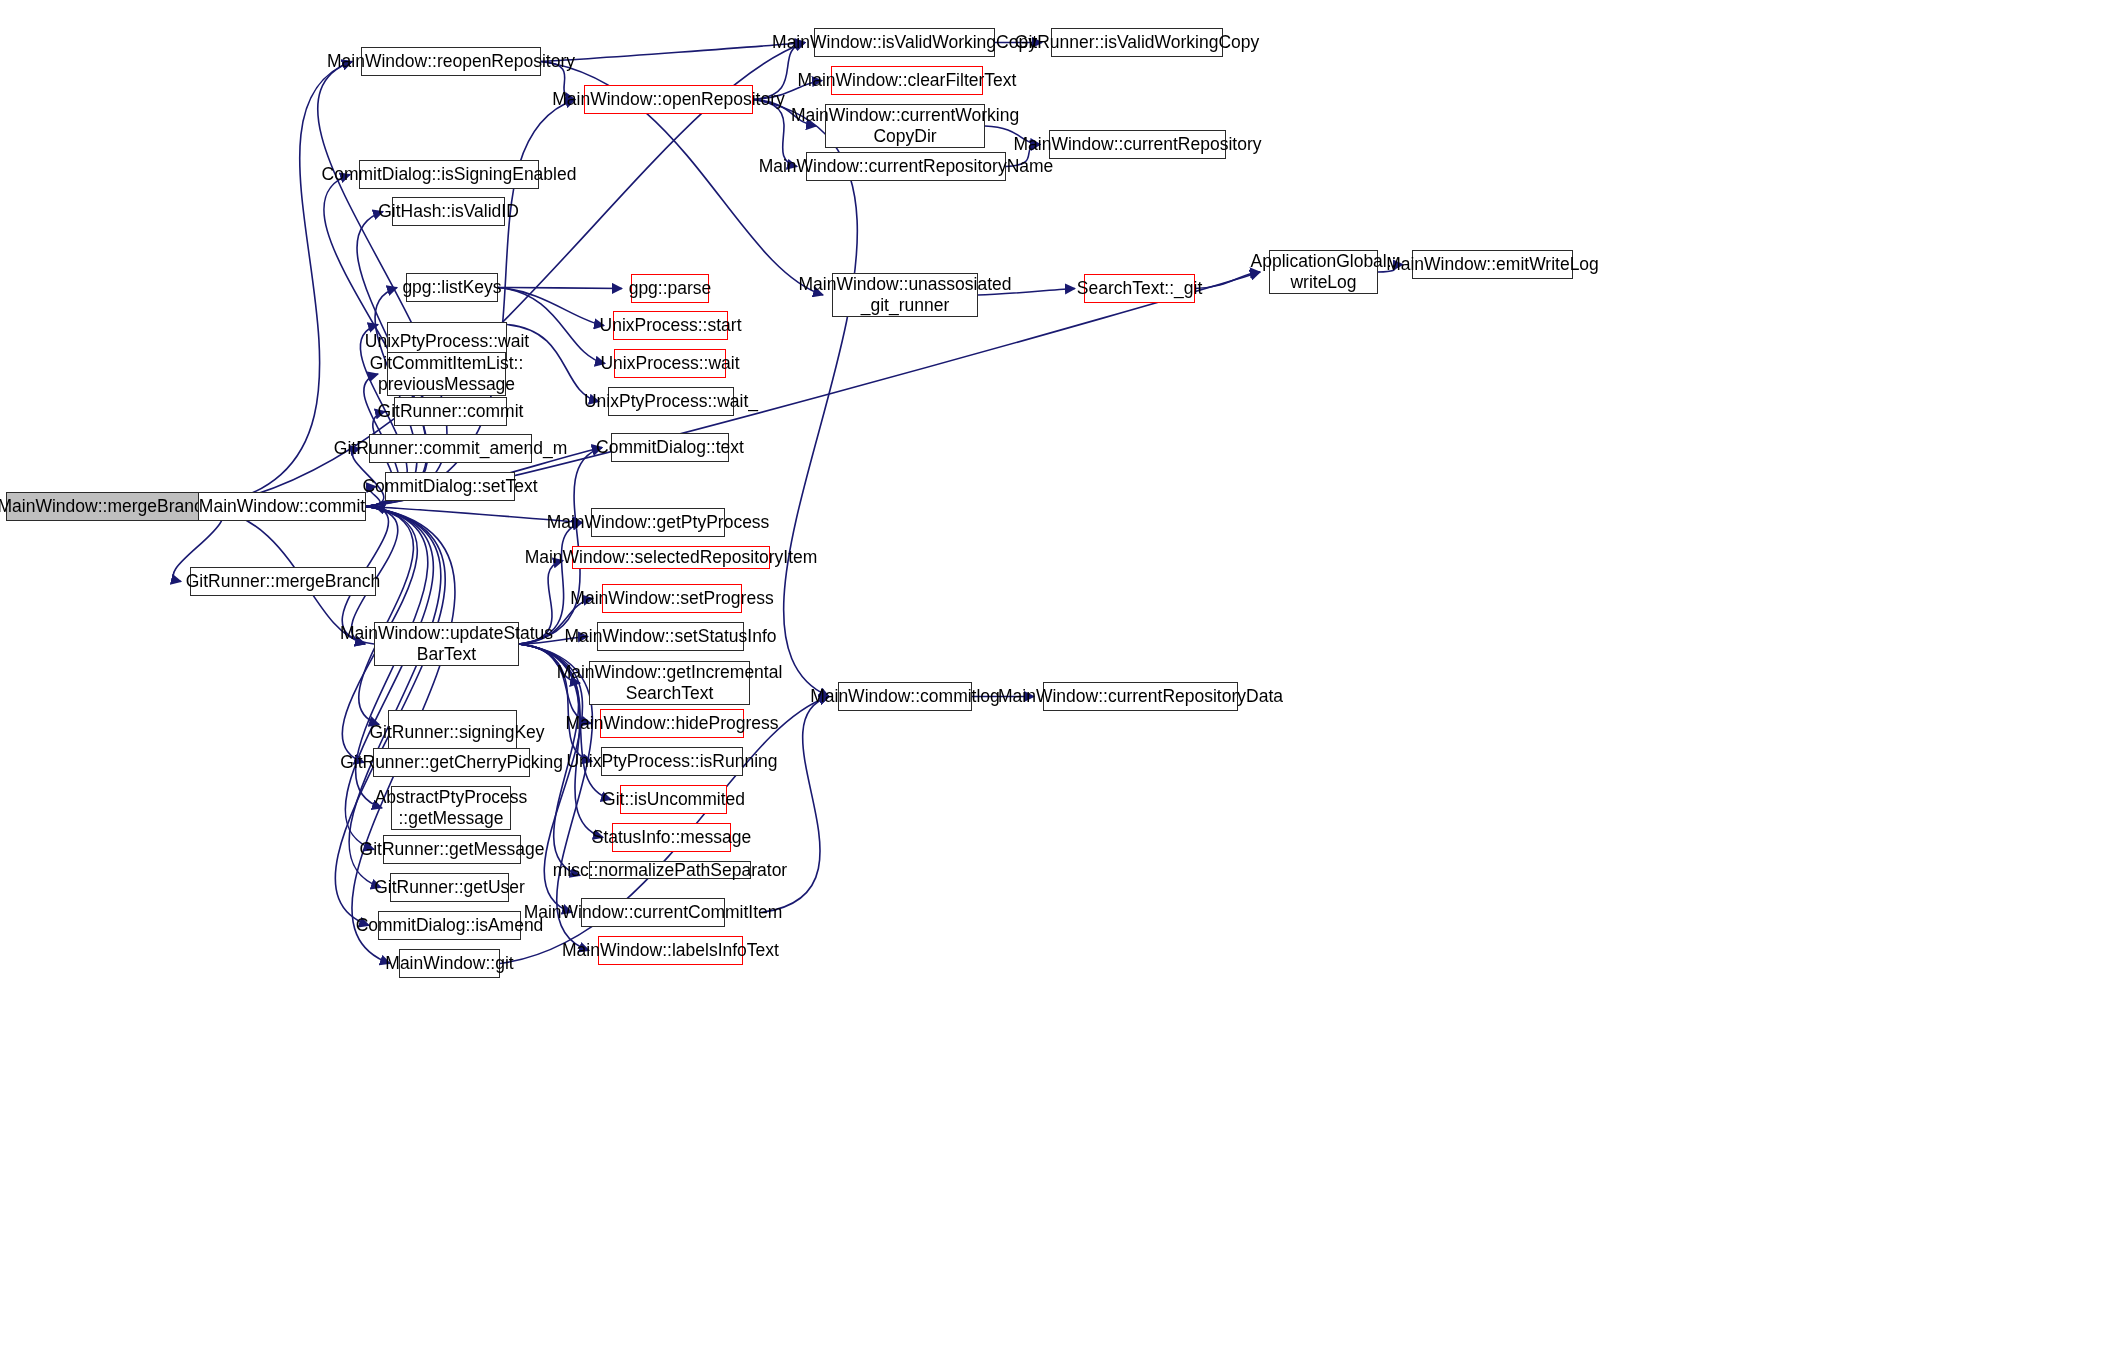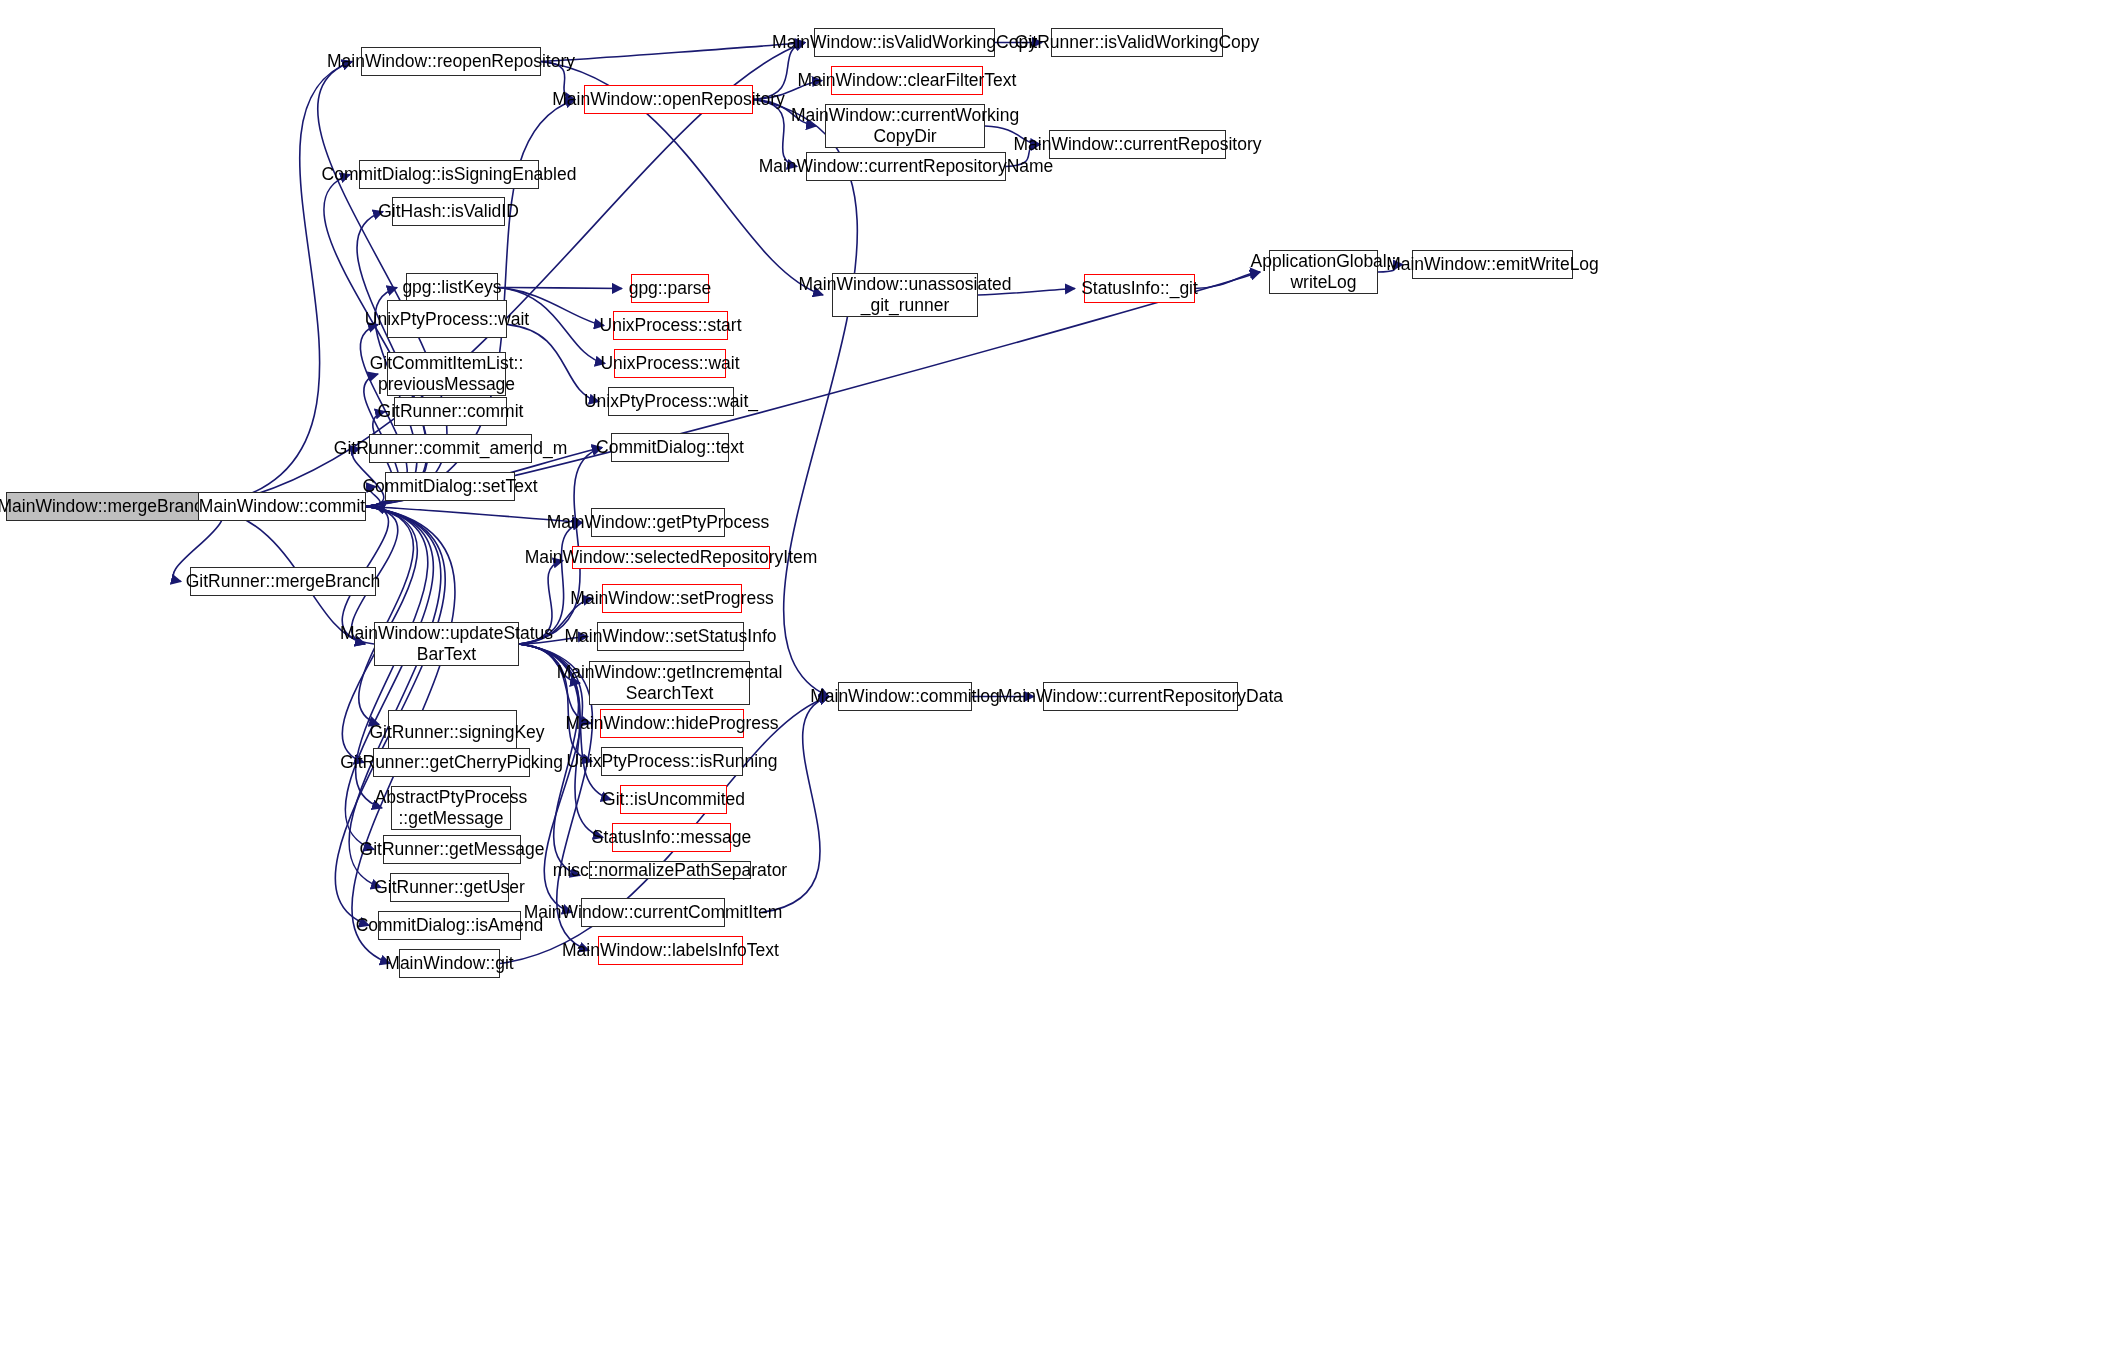--- a/index.html
+++ b/index.html
@@ -113,21 +113,21 @@
       </g>
   </svg>
   <div id="node-layer">
       <div class="node root" style="left: 6px; top: 492px; width: 198px; height: 29px;">MainWindow::mergeBranch</div>
       <div class="node" style="left: 198px; top: 492px; width: 168px; height: 29px;">MainWindow::commit</div>
       <div class="node" style="left: 190px; top: 567px; width: 186px; height: 29px;">GitRunner::mergeBranch</div>
       <div class="node" style="left: 361px; top: 47px; width: 180px; height: 29px;">MainWindow::reopenRepository</div>
       <div class="node" style="left: 359px; top: 160px; width: 180px; height: 29px;">CommitDialog::isSigningEnabled</div>
       <div class="node" style="left: 392px; top: 197px; width: 113px; height: 29px;">GitHash::isValidID</div>
       <div class="node" style="left: 406px; top: 273px; width: 92px; height: 29px;">gpg::listKeys</div>
-      <div class="node" style="left: 387px; top: 300px; width: 120px; height: 38px;">UnixPtyProcess::wait</div>
+      <div class="node" style="left: 387px; top: 322px; width: 120px; height: 38px;">UnixPtyProcess::wait</div>
       <div class="node two-line" style="left: 387px; top: 352px; width: 119px; height: 44px;">GitCommitItemList::
 previousMessage</div>
       <div class="node" style="left: 394px; top: 397px; width: 113px; height: 29px;">GitRunner::commit</div>
       <div class="node" style="left: 369px; top: 434px; width: 163px; height: 29px;">GitRunner::commit_amend_m</div>
       <div class="node" style="left: 385px; top: 472px; width: 130px; height: 29px;">CommitDialog::setText</div>
       <div class="node two-line" style="left: 374px; top: 622px; width: 145px; height: 44px;">MainWindow::updateStatus
 BarText</div>
       <div class="node" style="left: 388px; top: 710px; width: 129px; height: 44px; padding-left: 15px;">GitRunner::signingKey</div>
       <div class="node" style="left: 373px; top: 748px; width: 157px; height: 29px;">GitRunner::getCherryPicking</div>
       <div class="node two-line" style="left: 391px; top: 786px; width: 120px; height: 44px;">AbstractPtyProcess
@@ -158,19 +158,19 @@
       <div class="node" style="left: 814px; top: 28px; width: 181px; height: 29px;">MainWindow::isValidWorkingCopy</div>
       <div class="node red" style="left: 831px; top: 66px; width: 152px; height: 29px;">MainWindow::clearFilterText</div>
       <div class="node two-line" style="left: 825px; top: 104px; width: 160px; height: 44px;">MainWindow::currentWorking
 CopyDir</div>
       <div class="node" style="left: 806px; top: 152px; width: 200px; height: 29px;">MainWindow::currentRepositoryName</div>
       <div class="node two-line" style="left: 832px; top: 273px; width: 146px; height: 44px;">MainWindow::unassosiated
 _git_runner</div>
       <div class="node" style="left: 838px; top: 682px; width: 134px; height: 29px;">MainWindow::commitlog</div>
       <div class="node" style="left: 1051px; top: 28px; width: 172px; height: 29px;">GitRunner::isValidWorkingCopy</div>
       <div class="node" style="left: 1049px; top: 130px; width: 177px; height: 29px;">MainWindow::currentRepository</div>
-      <div class="node red" style="left: 1084px; top: 274px; width: 111px; height: 29px;">StatusInfo::_git</div>
+      <div class="node red" style="left: 1084px; top: 274px; width: 111px; height: 29px;">SearchText::_git</div>
       <div class="node" style="left: 1043px; top: 682px; width: 195px; height: 29px;">MainWindow::currentRepositoryData</div>
       <div class="node two-line" style="left: 1269px; top: 250px; width: 109px; height: 44px;">ApplicationGlobal::
 writeLog</div>
       <div class="node" style="left: 1412px; top: 250px; width: 161px; height: 29px;">MainWindow::emitWriteLog</div>
     </div>
 </div>
 
 </body></html>

